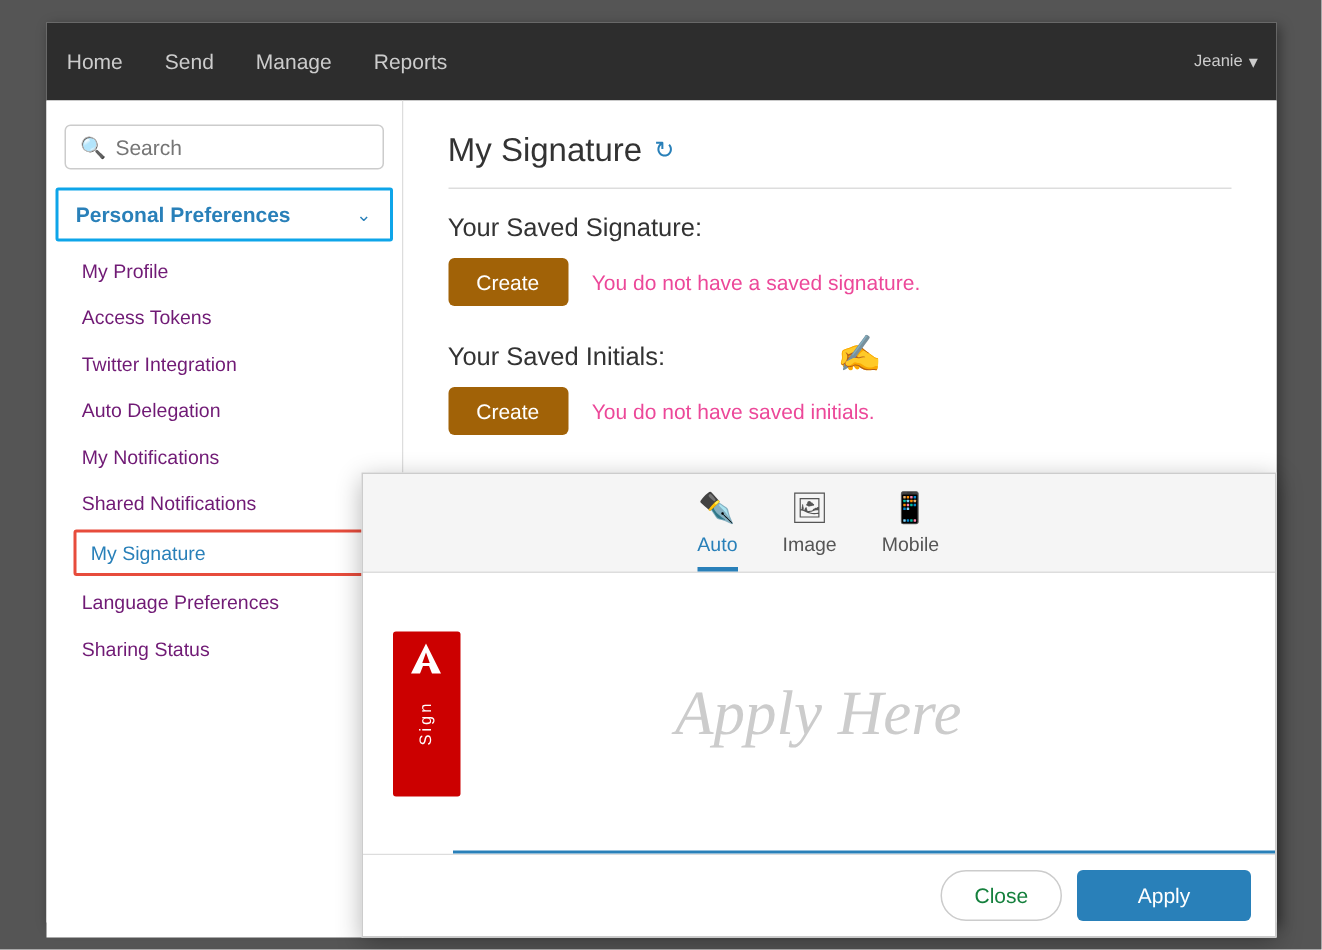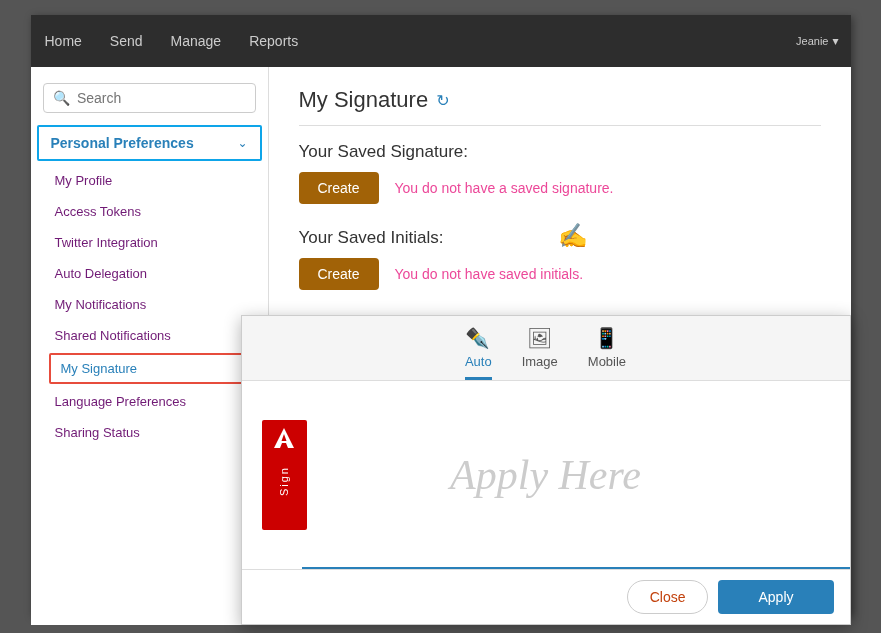--- a/index.html
+++ b/index.html
@@ -263,21 +263,21 @@
     .dialog-footer {
       border-top: 1px solid #ddd;
       padding: 10px 16px;
       display: flex;
       justify-content: flex-end;
       gap: 10px;
       background: #fff;
     }
     .btn-close {
       background: #fff;
-      color: #c2410c;
+      color: #15803d;
       border: 1px solid #ccc;
       border-radius: 20px;
       padding: 8px 22px;
       font-size: 14px;
       cursor: pointer;
     }
     .btn-apply {
       background: #2980b9;
       color: #fff;
       border: none;

